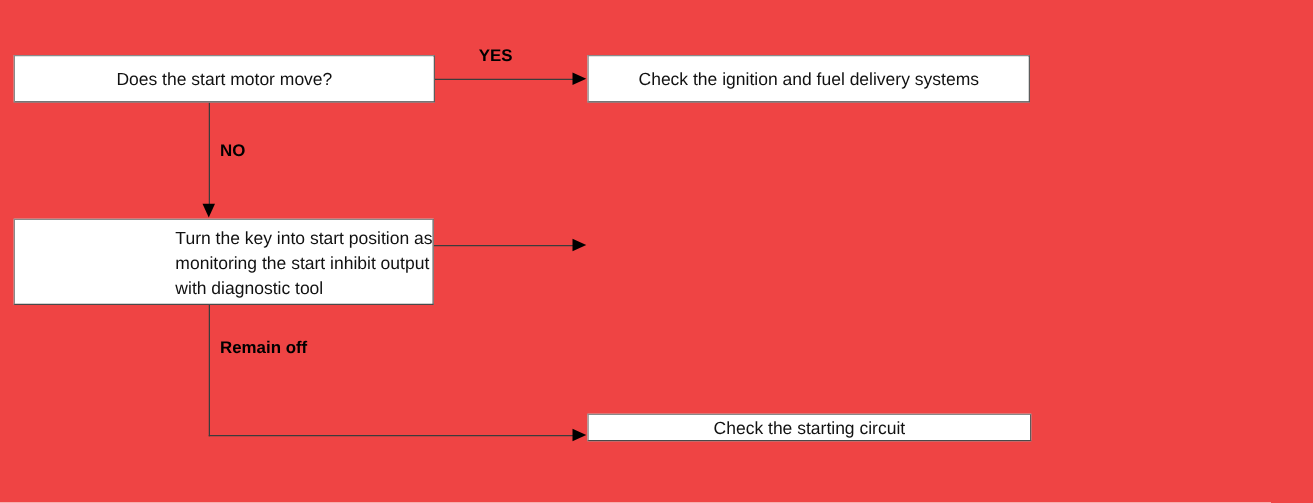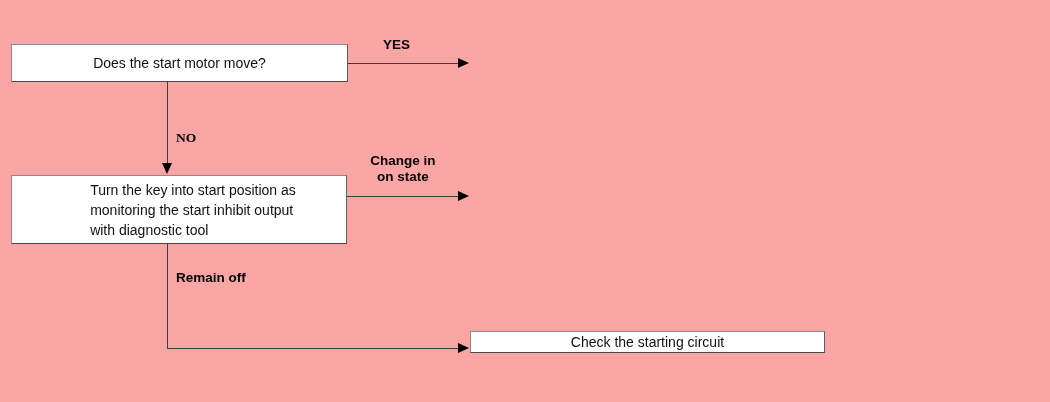--- a/index.html
+++ b/index.html
@@ -8,21 +8,21 @@
     background: #ffffff;
   }
   body {
     font-family: "Liberation Sans", sans-serif;
     -webkit-font-smoothing: antialiased;
   }
   #canvas {
     position: relative;
     width: 1050px;
     height: 402px;
-    background: #fca5a5;
+    background: #ef4444;
     overflow: hidden;
   }
 
   
   .node {
     position: absolute;
     box-sizing: border-box;
     background: #ffffff;
     border: 1px solid #8a8a8a;
     border-right-color: #5d5d5d;
@@ -31,21 +31,21 @@
     font-size: 14px;
     line-height: 20px;
     display: flex;
     align-items: center;
   }
   .node.center {
     justify-content: center;
     text-align: center;
   }
   .node.leftalign {
-    justify-content: center;
+    justify-content: flex-end;
     text-align: left;
   }
   .node .node-text {
     display: block;
     white-space: pre-line;
   }
   .node.leftalign .node-text {
     padding-left: 28px;
   }
   .node.center .node-text {
@@ -97,41 +97,42 @@
 <body>
 
 <div id="canvas">
 
   <div class="hline" style="left:348px; top:63px; width:112px;"></div>
   <div class="arrow-right" style="left:458px; top:57.5px;"></div>
   <div class="edge-label" style="left:383px; top:37px;">YES</div>
 
   <div class="vline" style="left:167px; top:82px; height:82px;"></div>
   <div class="arrow-down" style="left:161.5px; top:163px;"></div>
-  <div class="edge-label" style="left:176px; top:130px;font-family:Liberation Serif, serif;">NO</div>
+  <div class="edge-label" style="left:176px; top:113px;">NO</div>
 
   <div class="hline" style="left:347px; top:196px; width:112px;"></div>
   <div class="arrow-right" style="left:458px; top:190.5px;"></div>
-  <div class="edge-label centered" style="left:358px; top:153px; width:90px;">Change in
-on state</div>
 
   <div class="vline" style="left:167px; top:244px; height:105px;"></div>
   <div class="hline" style="left:167px; top:348px; width:292px;"></div>
   <div class="arrow-right" style="left:458px; top:342.5px;"></div>
   <div class="edge-label" style="left:176px; top:270px;">Remain off</div>
 
   <div class="node center" style="left:11px; top:44px; width:337px; height:38px;">
     <span class="node-text">Does the start motor move?</span>
   </div>
 
   <div class="node leftalign" style="left:11px; top:175px; width:336px; height:69px;">
     <span class="node-text">Turn the key into start position as
 monitoring the start inhibit output
 with diagnostic tool</span>
   </div>
 
+  <div class="node center" style="left:470px; top:44px; width:354px; height:38px;">
+    <span class="node-text">Check the ignition and fuel delivery systems</span>
+  </div>
 
 
   <div class="node center" style="left:470px; top:331px; width:355px; height:22px;">
     <span class="node-text">Check the starting circuit</span>
   </div>
 
 </div>
 
 </body></html>

